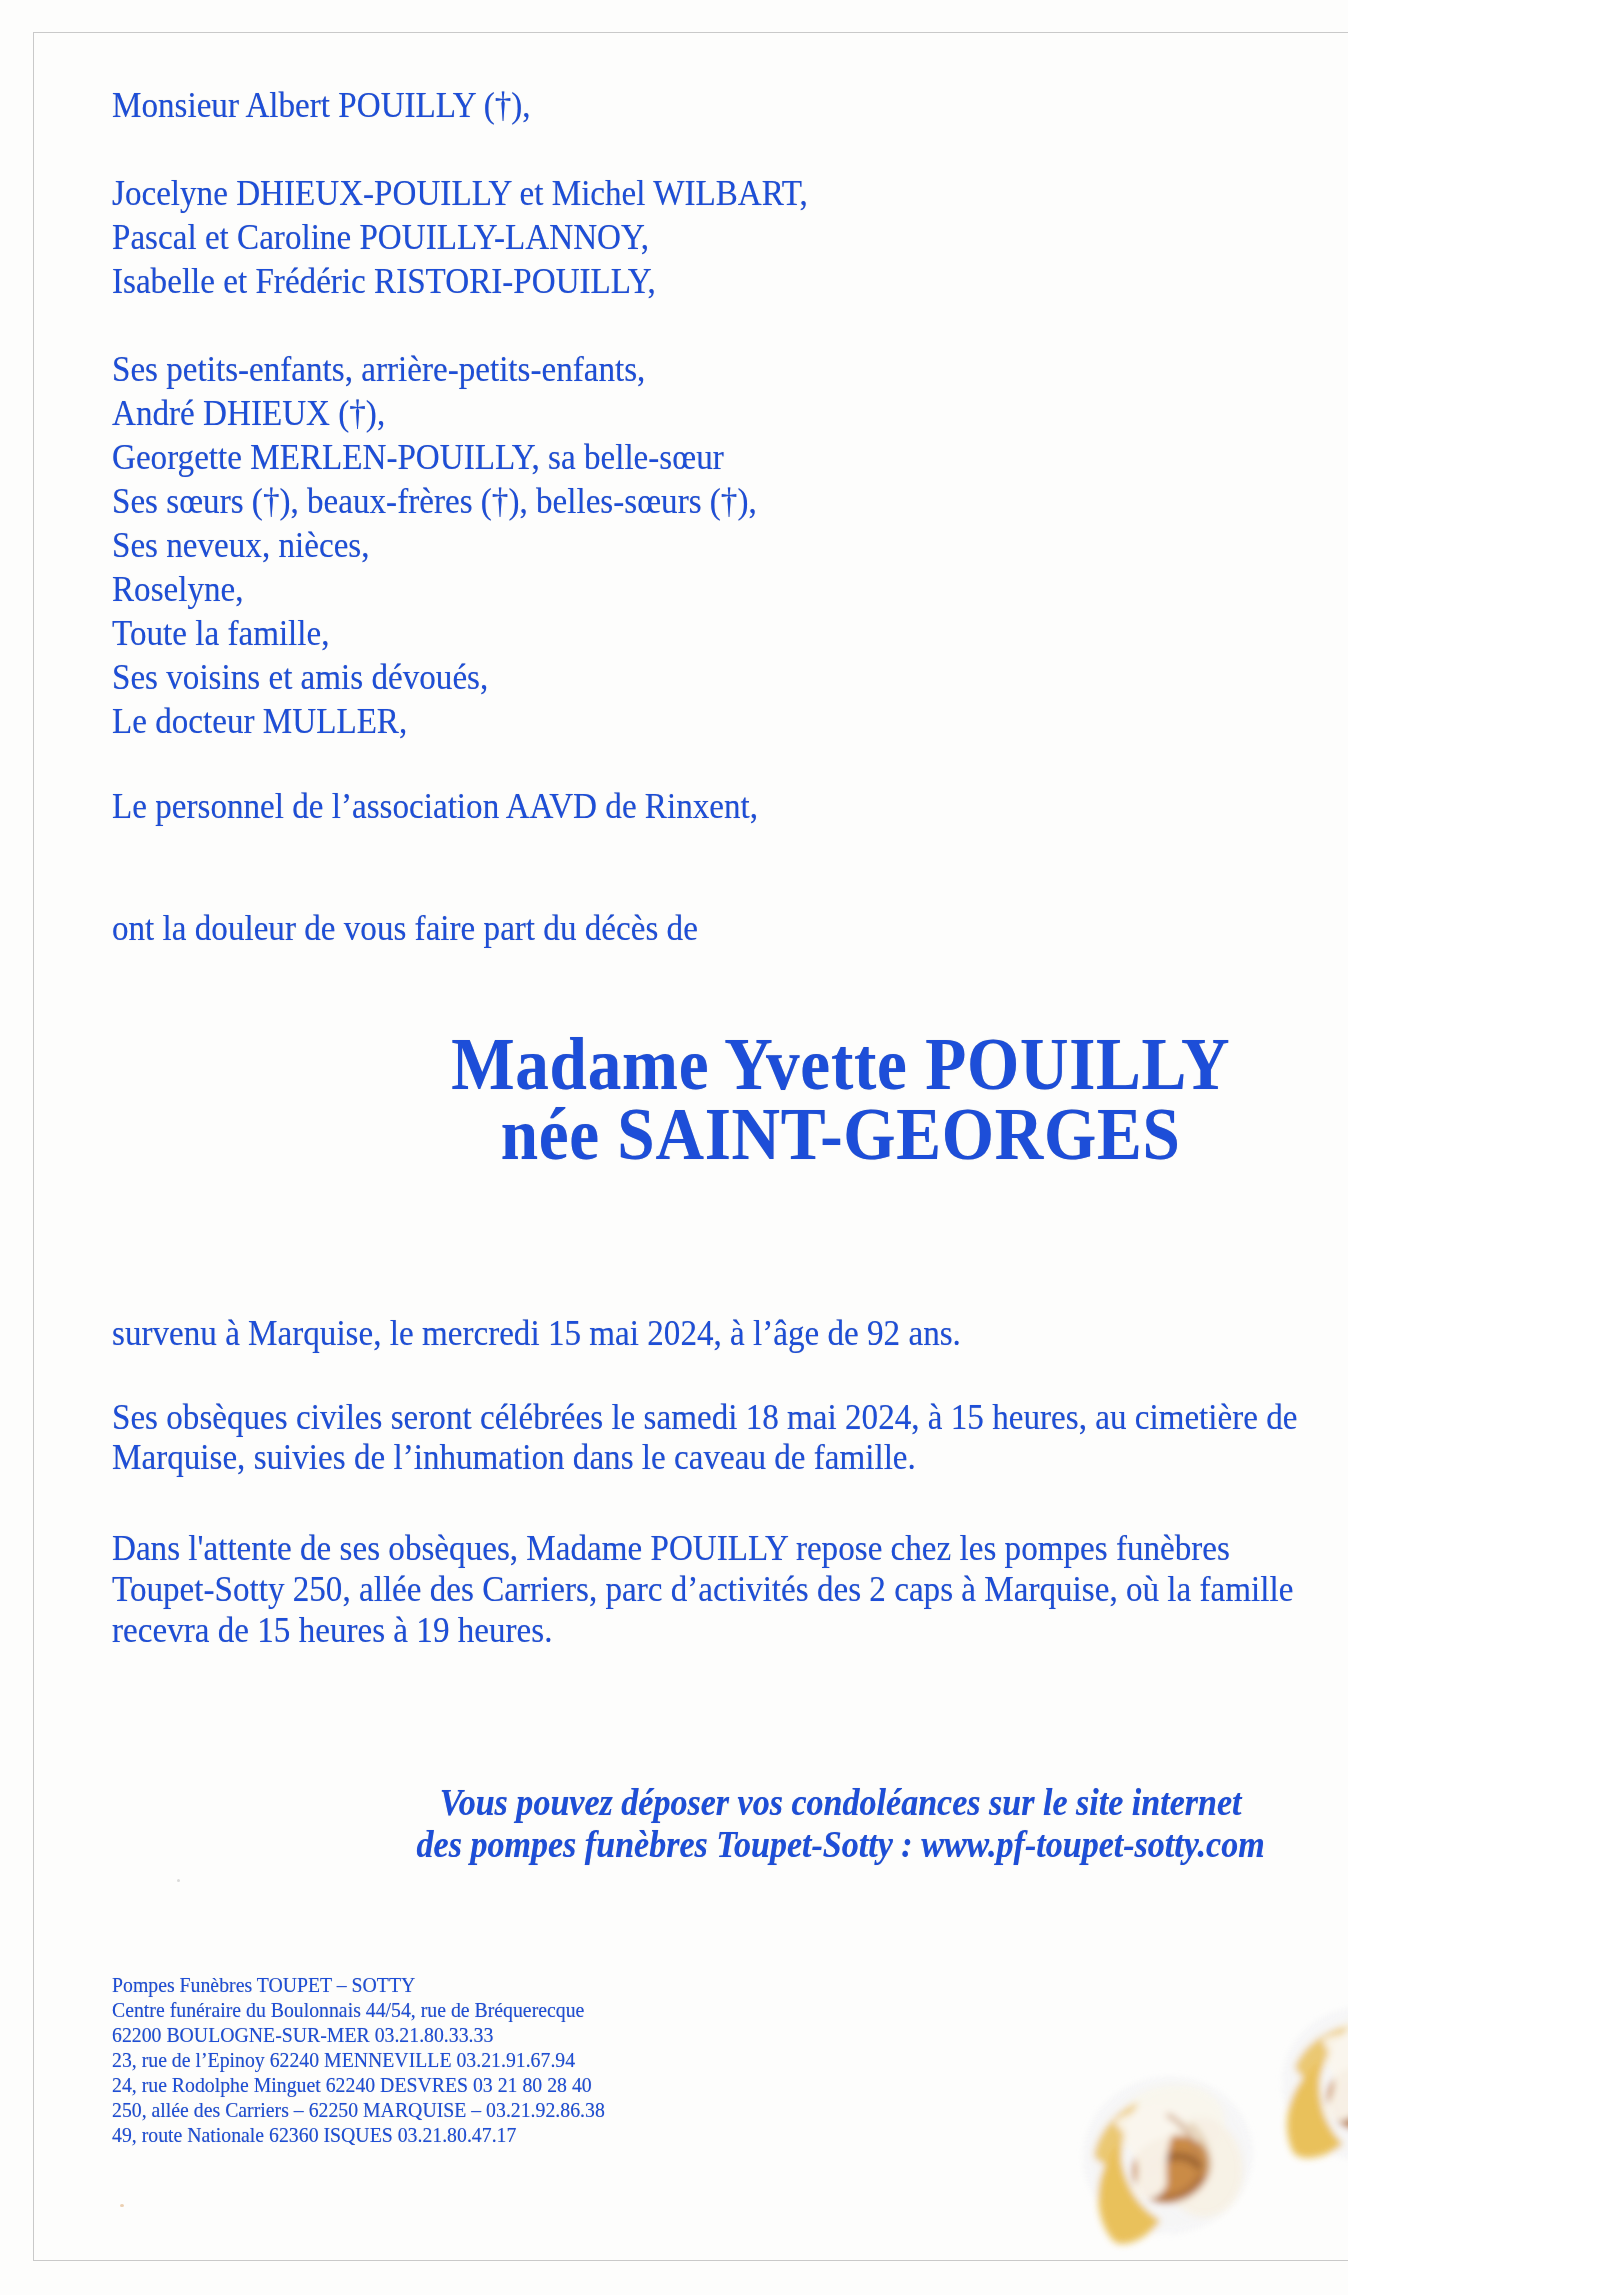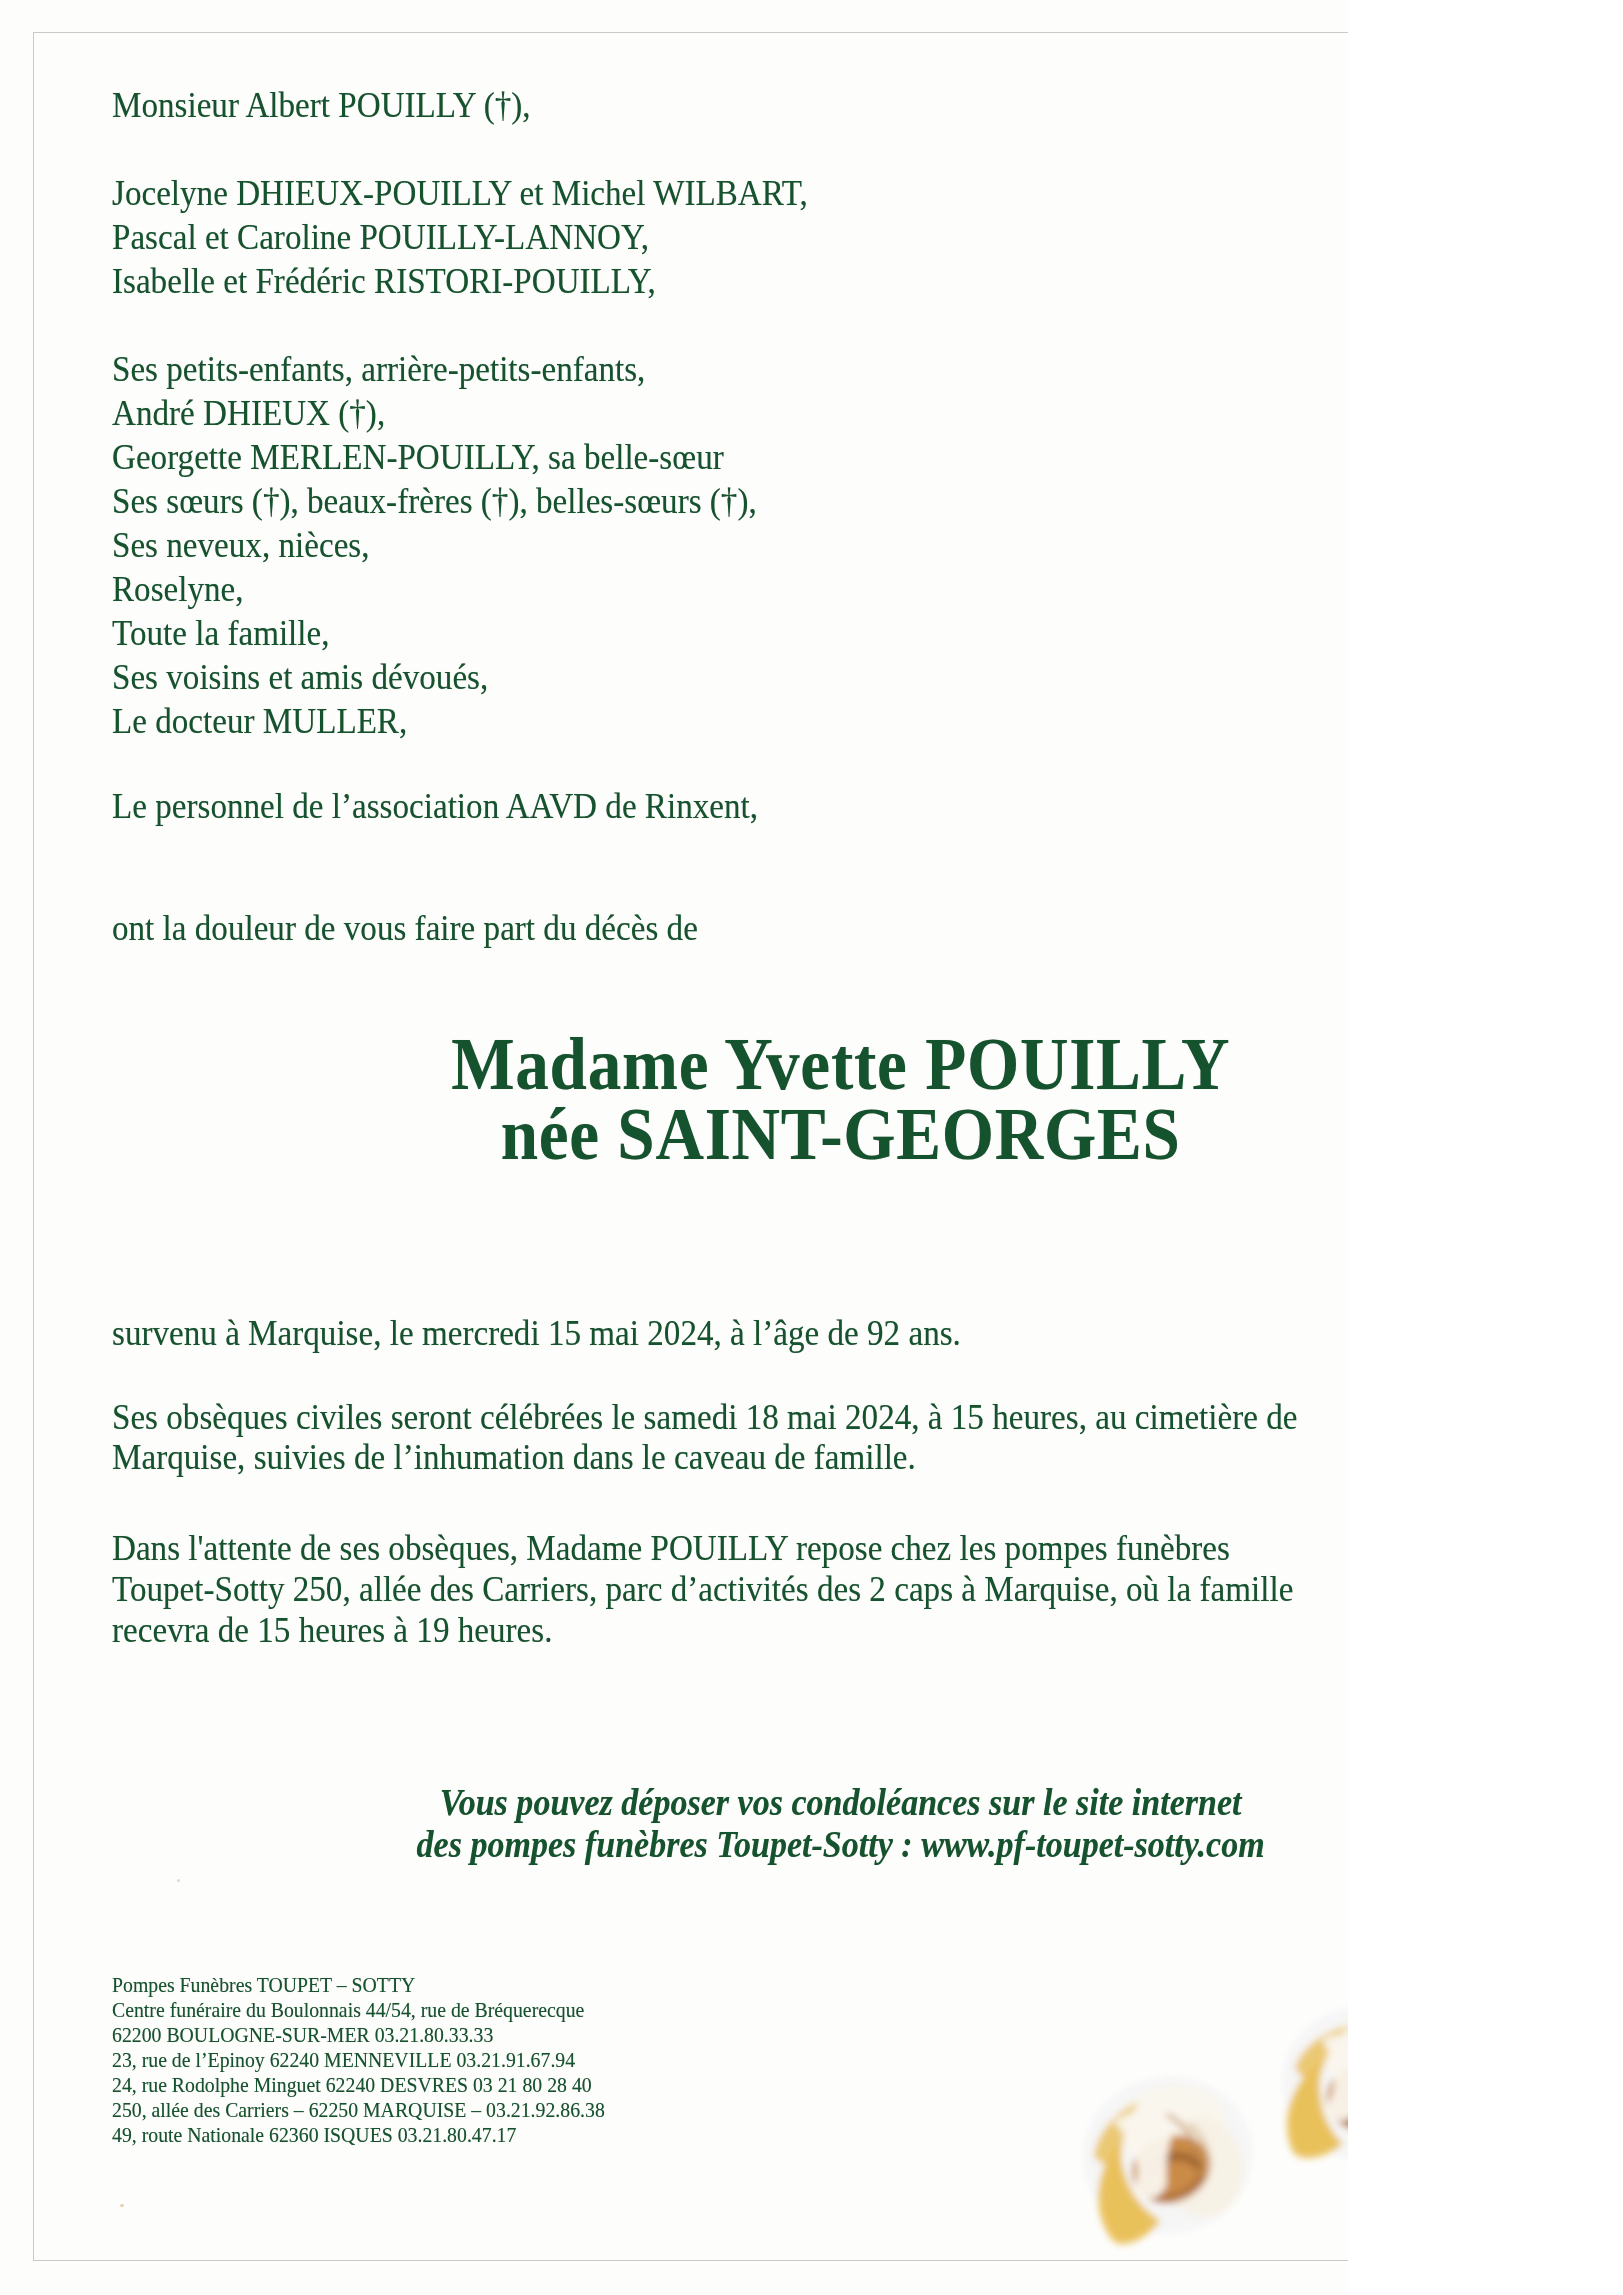--- a/index.html
+++ b/index.html
@@ -2,21 +2,21 @@
 <html style="font-size:12.8px"><head>
 <meta charset="utf-8">
 <style>
   html,body{margin:0;padding:0;background:#ffffff;}
   .page{
     position:relative;
     width:1348px;height:2295px;
     background:#fdfdfc;
     overflow:hidden;
     font-family:"Liberation Serif","DejaVu Serif",serif;
-    color:#14532d;
+    color:#1d4ed8;
     text-shadow:0 0 0.8px rgba(30,30,30,0.35);
   }
   .frame{
     position:absolute;left:33px;top:32px;
     width:1554px;height:2227px;
     border:0.8px solid #c9c9c9;
     pointer-events:none;
   }
   
   .blk{

